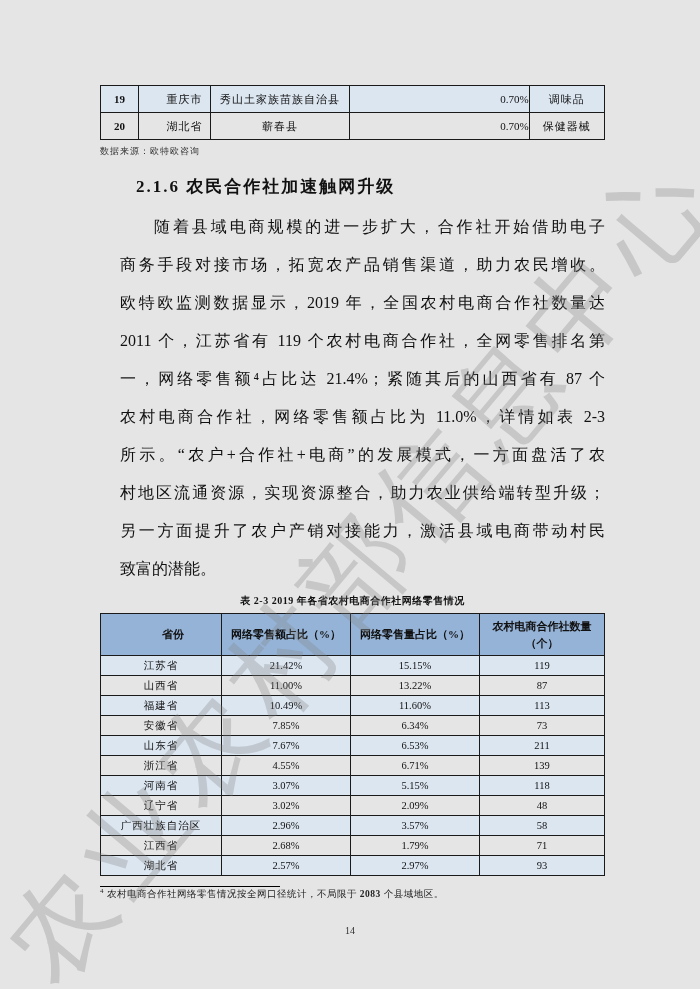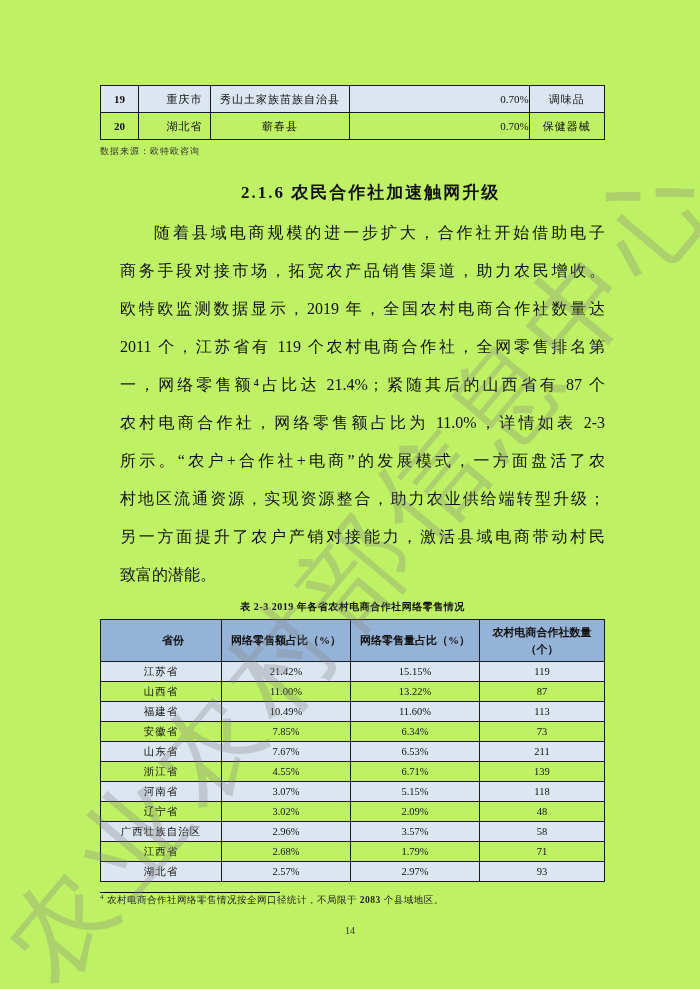--- a/index.html
+++ b/index.html
@@ -7,21 +7,21 @@
     --row-alt-bg:#dce6f1;
     --border:#1a1a1a;
     --text:#111111;
   }
   *{margin:0;padding:0;box-sizing:border-box;}
   html,body{background:#ffffff;}
   body{font-family:"Liberation Serif","DejaVu Serif",serif;color:var(--text);}
   .page{
     position:relative;
     width:700px;height:989px;
-    background:#bef264;
+    background:#e5e5e5;
     overflow:hidden;
     margin:0 auto;
   }
   .content{
     position:relative;
     padding:85px 95px 0 100px;
   }
   
   table{border-collapse:collapse;width:100%;}
   .top-table td{
@@ -35,21 +35,21 @@
   .top-table .c-county{width:27.4%;}
   .top-table .c-share{width:35.6%;letter-spacing:0;text-align:right;}
   .top-table .c-cat{width:14.9%;}
   .row-alt{background:var(--row-alt-bg);}
   .source-note{
     font-size:9px;color:#333;margin-top:5px;letter-spacing:1px;
   }
   
   .heading{
     font-size:17px;font-weight:bold;
-    margin:23px 0 0 36px;letter-spacing:2px;text-align:center;
+    margin:17px 0 0 36px;letter-spacing:2px;
   }
   .para{margin-top:10px;margin-left:20px;}
   .para .line{
     font-size:16px;height:38px;line-height:38px;
     text-align:justify;text-align-last:justify;
     white-space:nowrap;overflow:hidden;
   }
   .para .line.first{padding-left:34px;}
   .para .line.last{text-align-last:left;}
   

